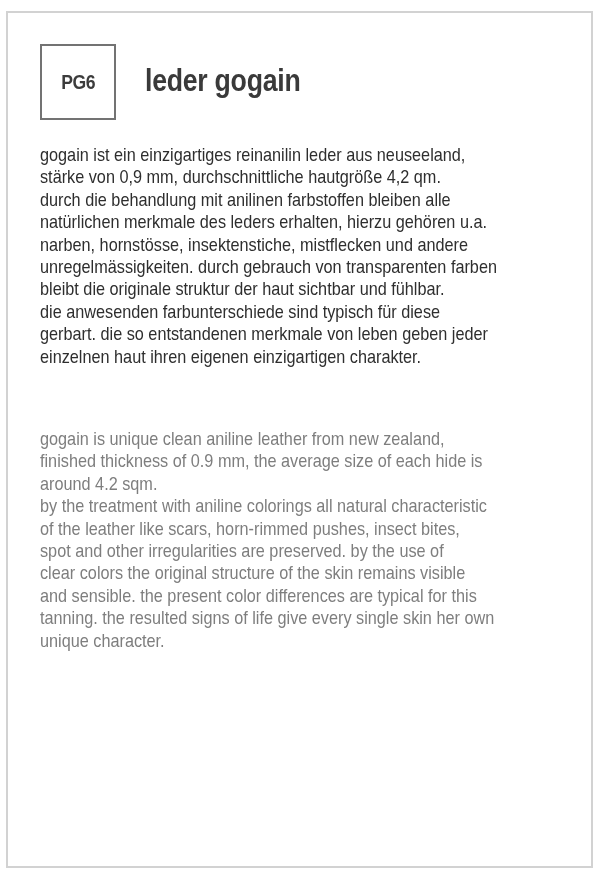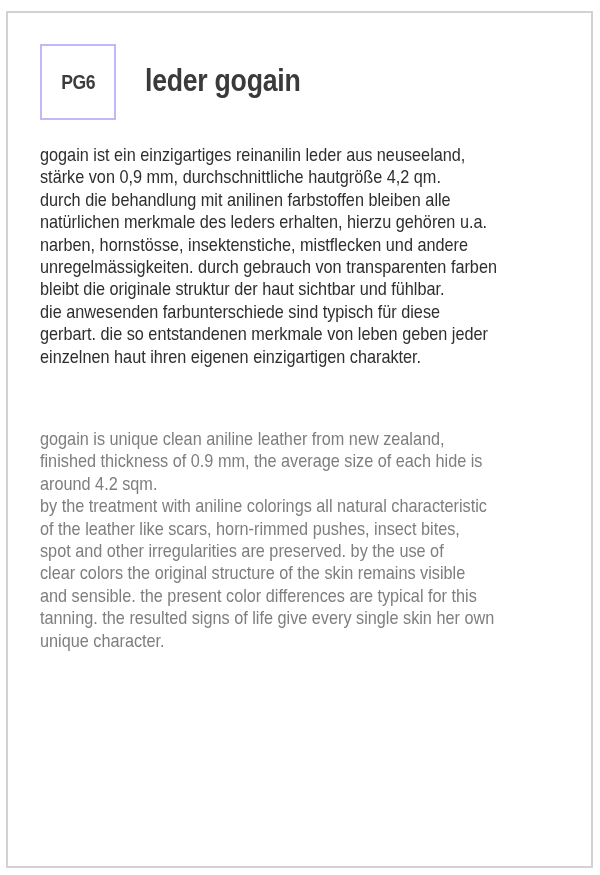--- a/index.html
+++ b/index.html
@@ -22,21 +22,21 @@
       height: 853px;
       border: 2px solid #d2d2d2;
       background: #ffffff;
     }
     .badge {
       position: absolute;
       left: 40px;
       top: 44px;
       width: 72px;
       height: 72px;
-      border: 2px solid #c4b5fd;
+      border: 2px solid #737373;
       display: flex;
       align-items: center;
       justify-content: center;
       box-sizing: content-box;
       text-align: right;
     }
     .badge span {
       font-size: 20px;
       font-weight: bold;
       color: #3c3c3c;

